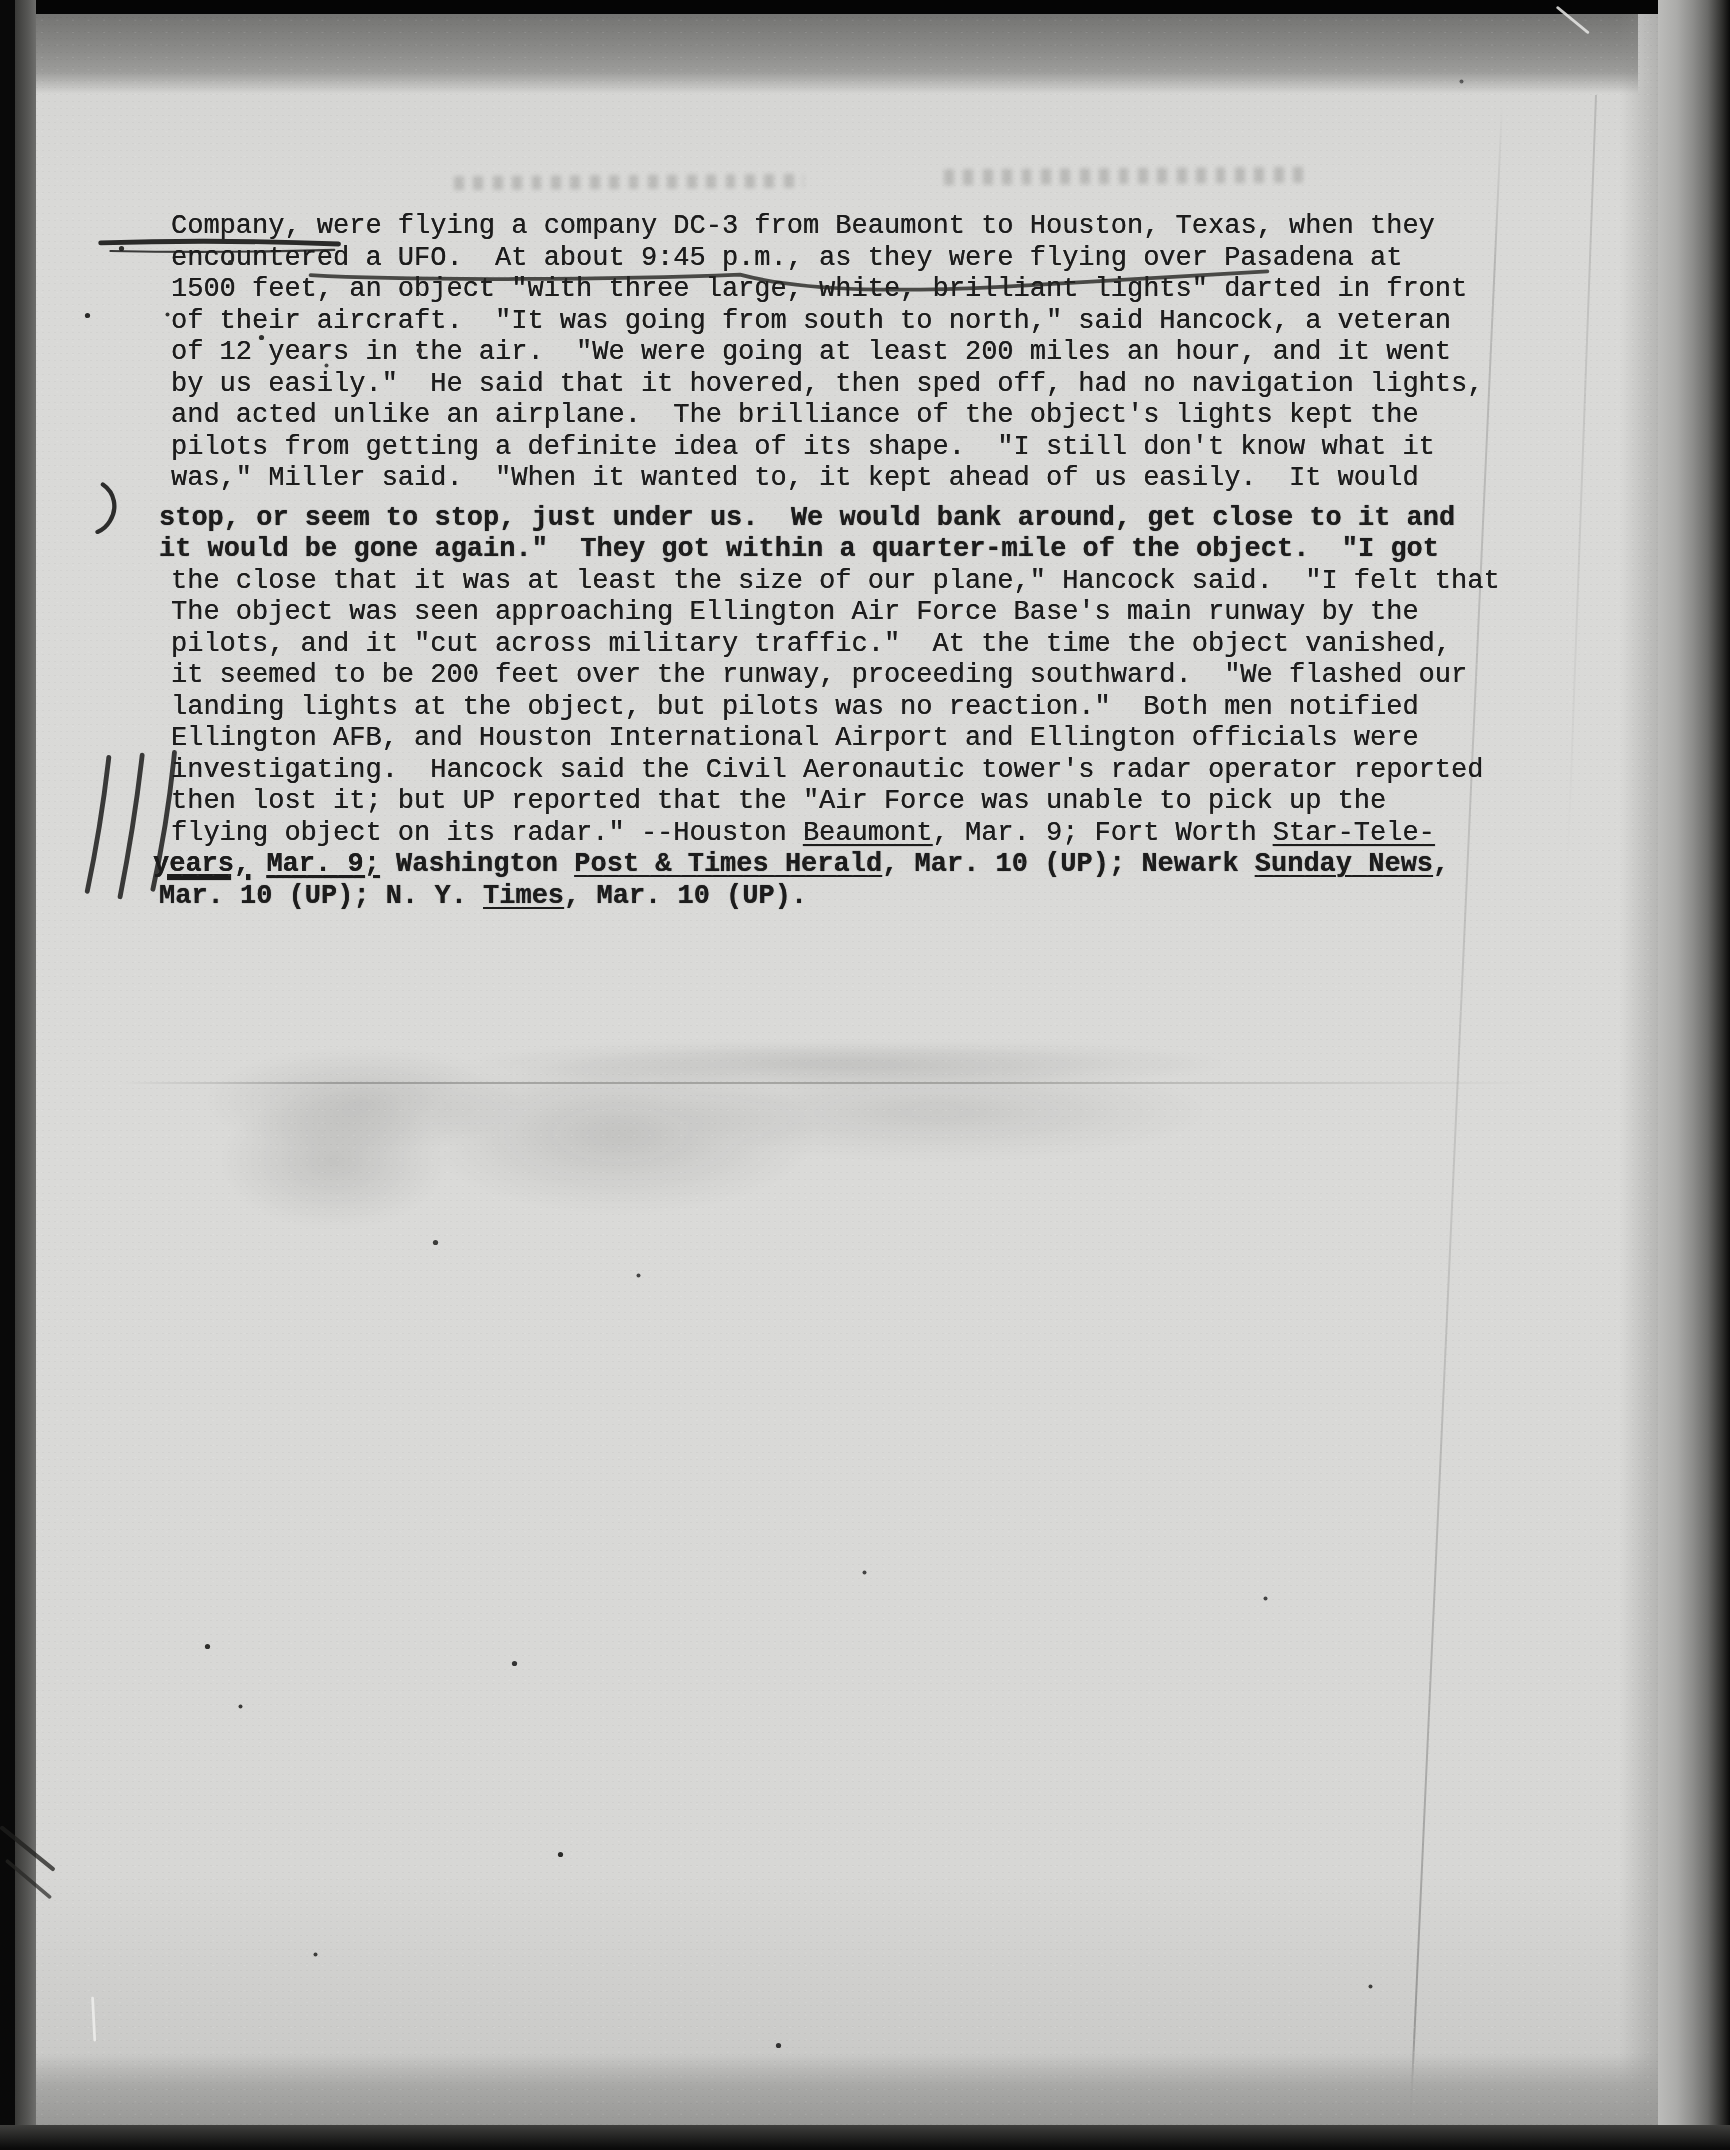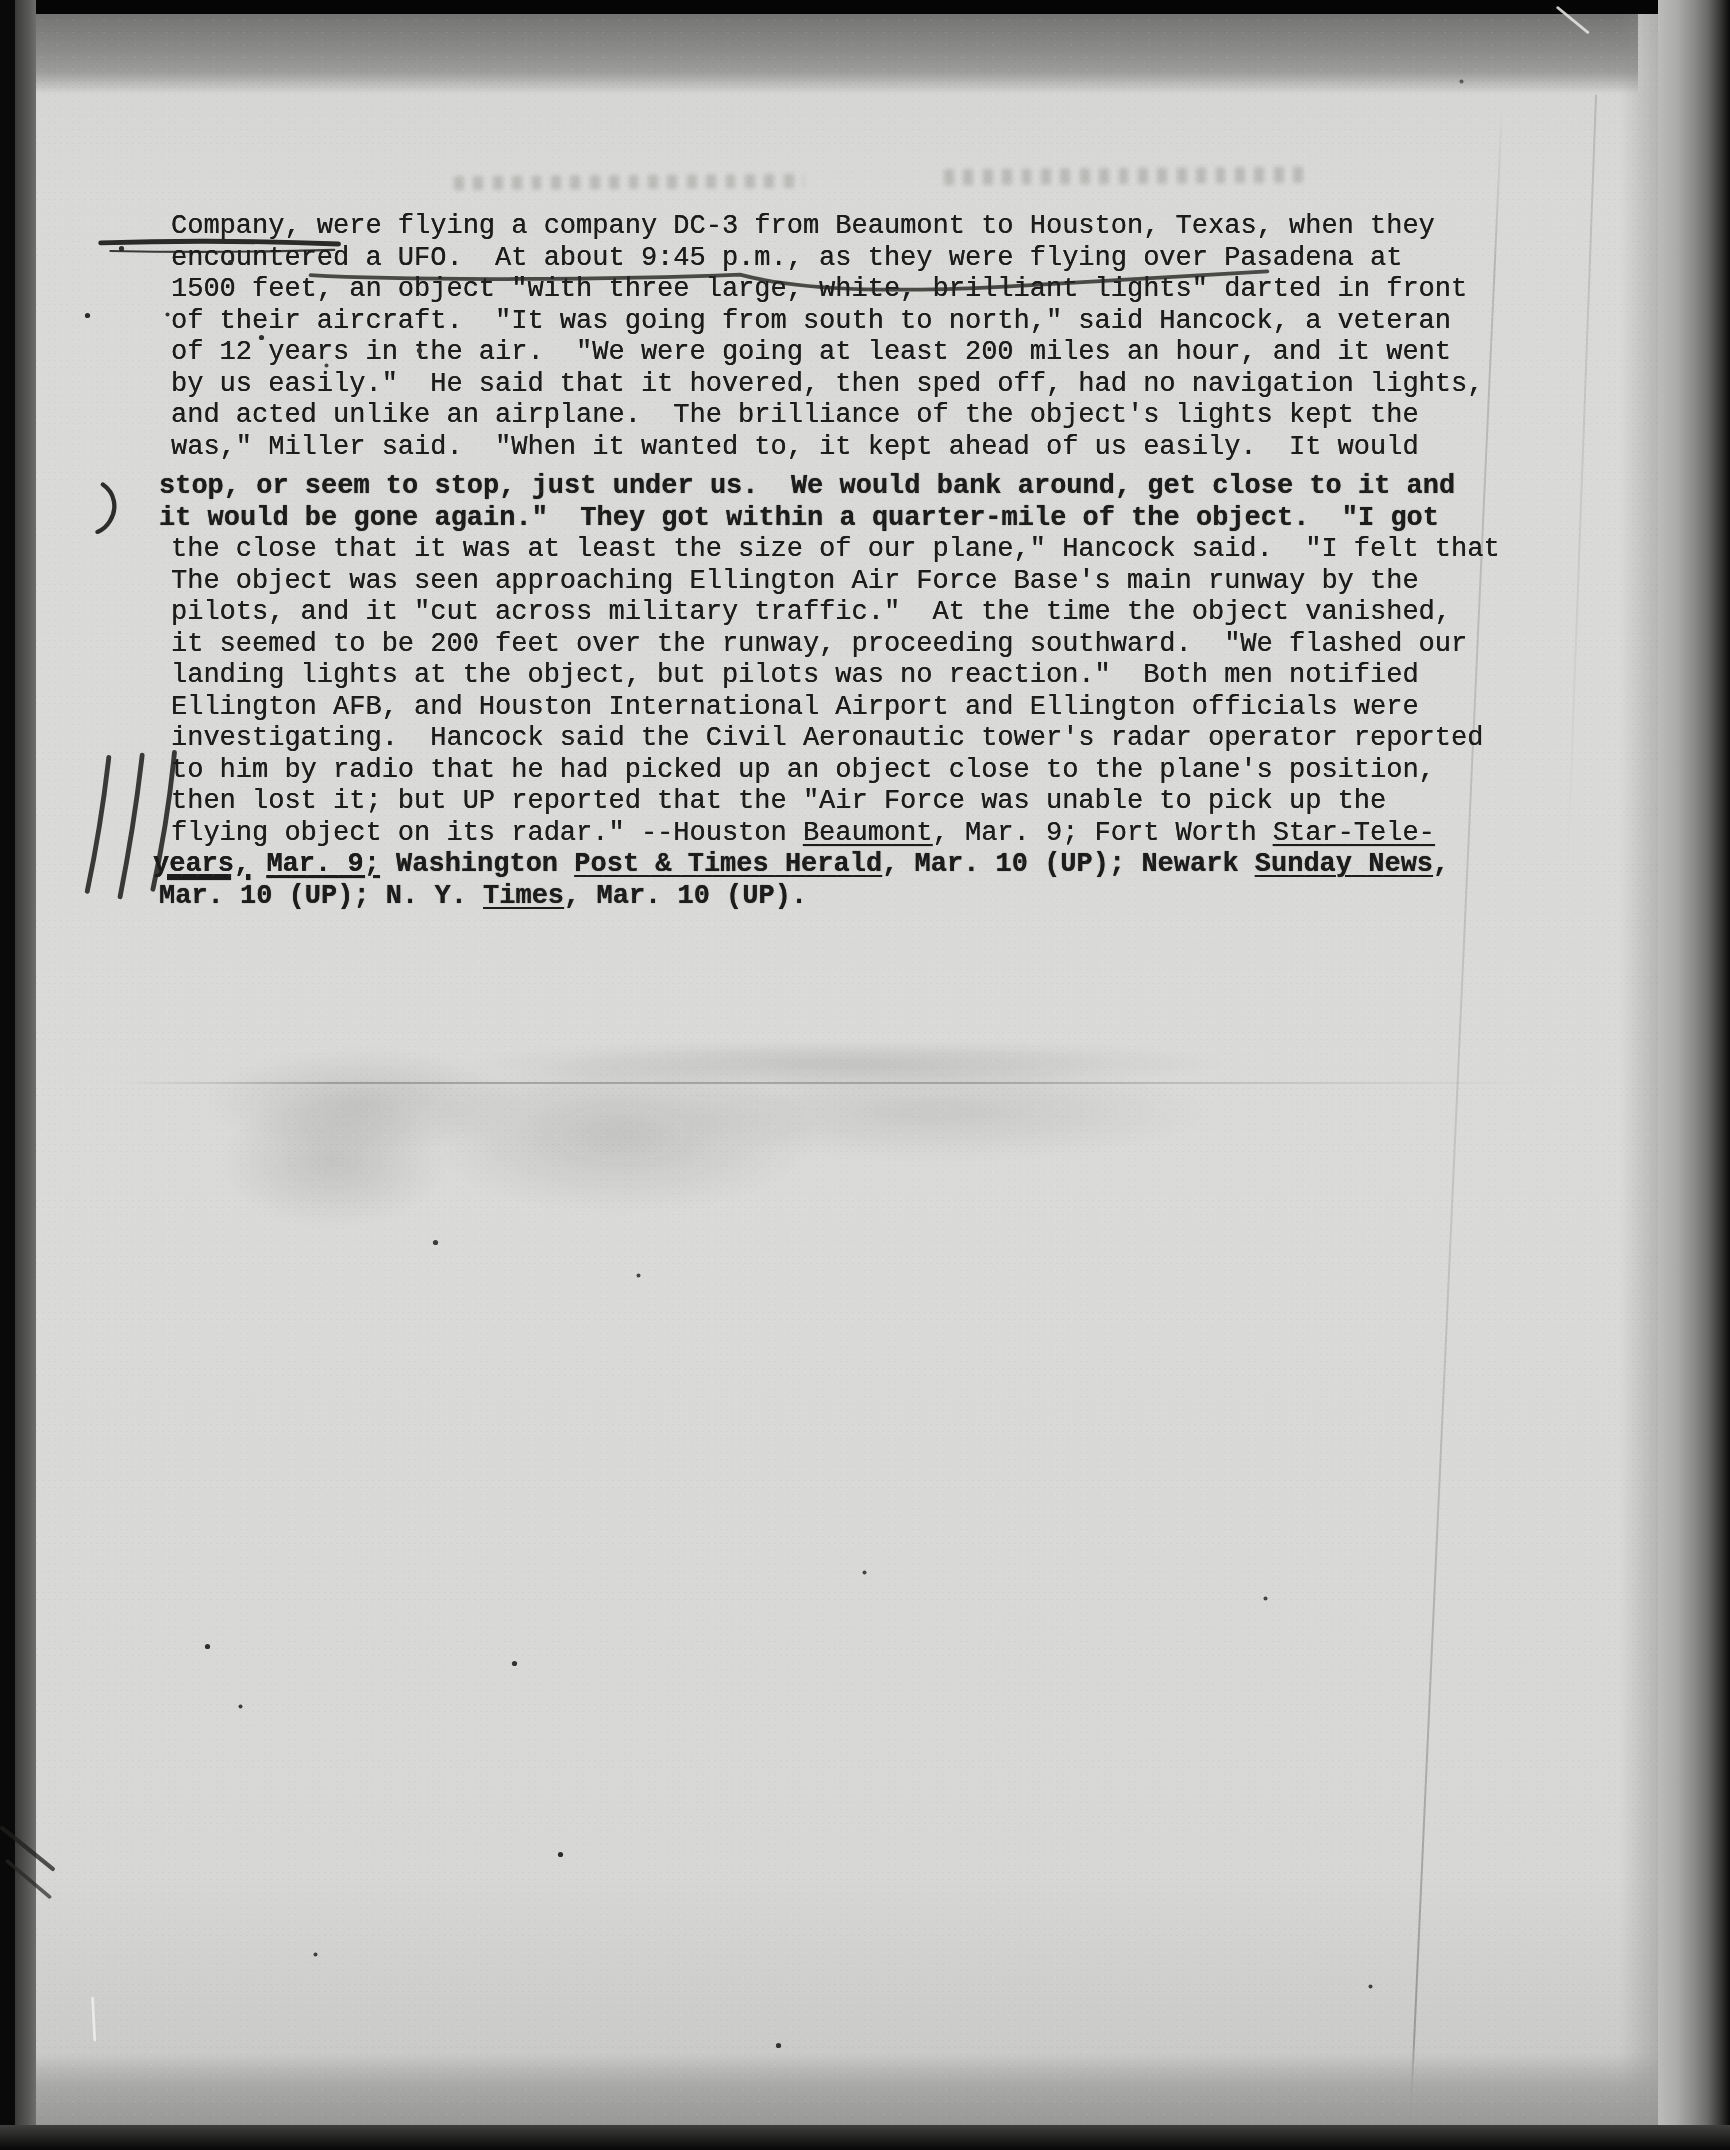--- a/index.html
+++ b/index.html
@@ -87,31 +87,31 @@
     <div class="bleed bleed-2"></div>
 
     <div class="textblock" id="textblock">
         <div class="line ln-body"><span>Company, </span><span>were flying a company DC-3</span><span> from Beaumont to Houston, Texas, when they</span></div>
         <div class="line ln-body"><span>encountered a UFO.  At about 9:45 p.m., as they were flying over Pasadena at</span></div>
         <div class="line ln-body"><span>1500 feet, an object "with three large, white, brilliant lights" darted in front</span></div>
         <div class="line ln-body"><span>of their aircraft.  "It was going from south to north," said Hancock, a veteran</span></div>
         <div class="line ln-body"><span>of 12 years in the air.  "We were going at least 200 miles an hour, and it went</span></div>
         <div class="line ln-body"><span>by us easily."  He said that it hovered, then sped off, had no navigation lights,</span></div>
         <div class="line ln-body"><span>and acted unlike an airplane.  The brilliance of the object's lights kept the</span></div>
+        <div class="line ln-body"><span>pilots from getting a definite idea of its shape.  "I still don't know what it</span></div>
         <div class="line ln-body"><span>was," Miller said.  "When it wanted to, it kept ahead of us easily.  It would</span></div>
         <div class="line ln-out ln-gap"><span class="sg-b">stop, or seem to stop, just under us.  We would bank around, get close to it and</span></div>
         <div class="line ln-out"><span class="sg-b">it would be gone again."  They got within a quarter-mile of the object.  "I got</span></div>
         <div class="line ln-body"><span>the close that it was at least the size of our plane," Hancock said.  "I felt that</span></div>
         <div class="line ln-body"><span>The object was seen approaching Ellington Air Force Base's main runway by the</span></div>
         <div class="line ln-body"><span>pilots, and it "cut across military traffic."  At the time the object vanished,</span></div>
         <div class="line ln-body"><span>it seemed to be 200 feet over the runway, proceeding southward.  "We flashed our</span></div>
         <div class="line ln-body"><span>landing lights at the object, but pilots was no reaction."  Both men notified</span></div>
         <div class="line ln-body"><span>Ellington AFB, and Houston International Airport and Ellington officials were</span></div>
         <div class="line ln-body"><span>investigating.  Hancock said the Civil Aeronautic tower's radar operator reported</span></div>
-        <div class="line ln-body"><span>to him by radio that he had picked up an object close to the plane's position,</span></div>
         <div class="line ln-body"><span>then lost it; but UP reported that the "Air Force was unable to pick up the</span></div>
         <div class="line ln-body"><span>flying object on its radar." --Houston </span><span class="sg-u">Beaumont</span><span>, Mar. 9; Fort Worth </span><span class="sg-u">Star-Tele-</span></div>
         <div class="line ln-out2"><span class="sg-uh">years,</span><span class="sg-b"> </span><span class="sg-us">Mar. 9;</span><span class="sg-b"> Washington </span><span class="sg-u sg-b">Post &amp; Times Herald</span><span class="sg-b">, Mar. 10 (UP); Newark </span><span class="sg-u sg-b">Sunday News</span><span class="sg-b">,</span></div>
         <div class="line ln-out"><span class="sg-b">Mar. 10 (UP); N. Y. </span><span class="sg-u sg-b">Times</span><span class="sg-b">, Mar. 10 (UP).</span></div>
       </div>
 
     <div class="smudge"></div>
     <div class="smudge-line"></div>
     <div class="fold fold-a"></div>
     <div class="fold fold-b"></div>

